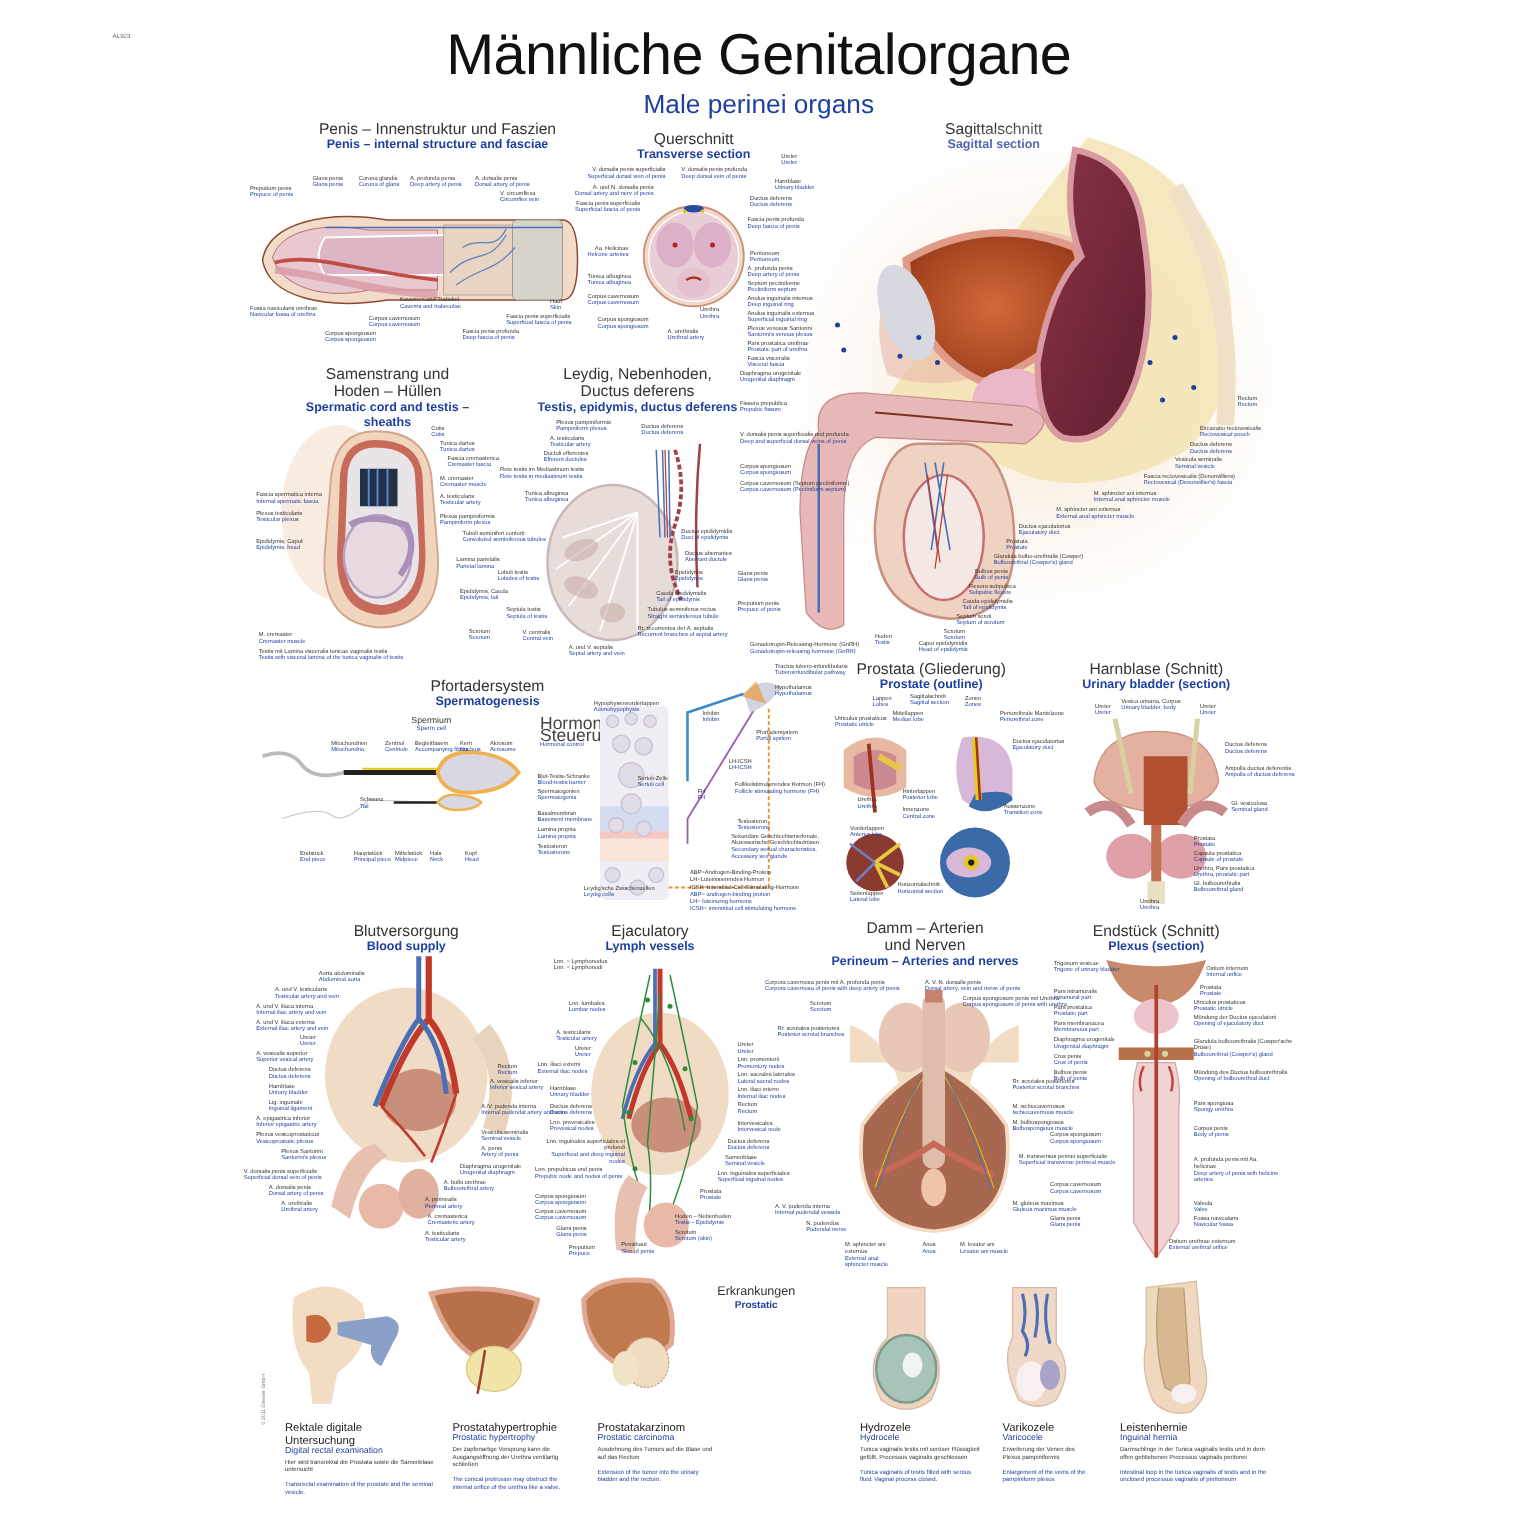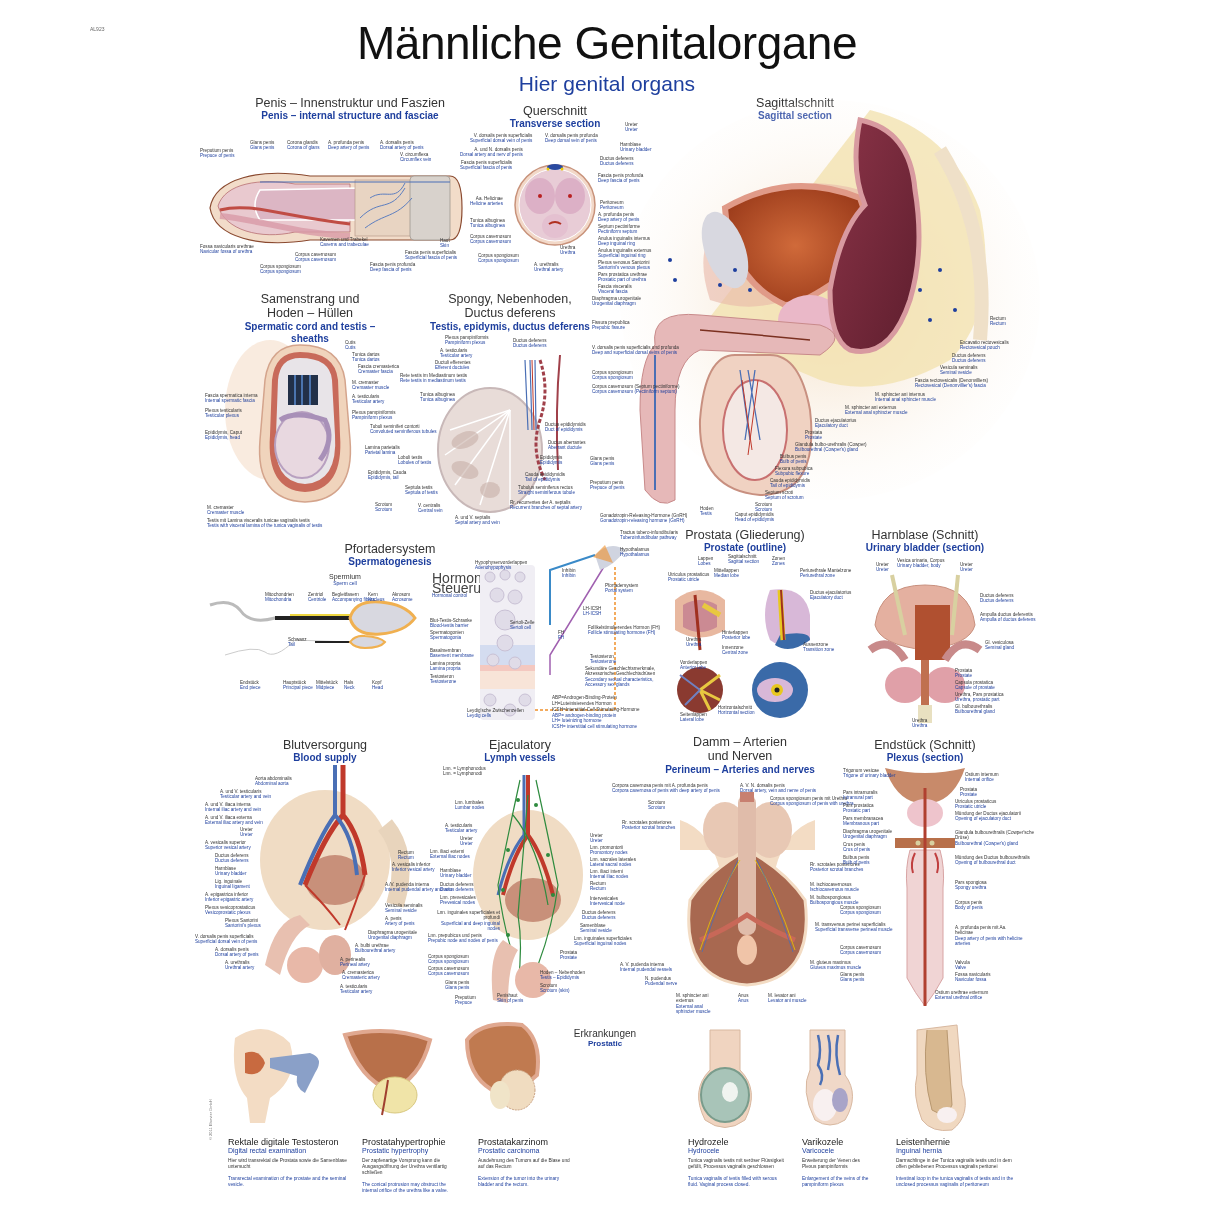--- a/index.html
+++ b/index.html
@@ -21,21 +21,21 @@
   .dis-de { font-size: 4.8px; color: #333; line-height: 6px; margin-top: 4px; }
   .dis-en2 { font-size: 4.8px; color: #1e3f9e; line-height: 6px; margin-top: 6px; }
   .copyright { left: 208px; top: 1140px; font-size: 4px; color: #777; transform: rotate(-90deg); transform-origin: 0 0; }
   svg { position: absolute; overflow: visible; }
 </style>
 </head>
 <body>
 
 <div class="abs code">AL923</div>
 <div class="abs main-title">Männliche Genitalorgane</div>
-<div class="abs main-sub">Hier genital organs</div>
+<div class="abs main-sub">Male perinei organs</div>
 
 <div class="abs sec" style="left:240px; top:96px; width:220px;">
   <div class="sec-de">Penis – Innenstruktur und Faszien</div>
   <div class="sec-en">Penis – internal structure and fasciae</div>
 </div>
 <svg style="left:200px; top:158px;" width="270" height="100" viewBox="0 0 270 100">
   <path d="M10,50 C15,20 60,10 110,18 L250,18 Q262,18 262,50 Q262,82 250,82 L110,82 C60,90 15,80 10,50 Z" fill="#f2dcc9" stroke="#8a4a30" stroke-width="1.2"></path>
   <path d="M18,48 C25,25 60,20 95,26 L150,26 L150,74 L95,74 C60,82 25,72 18,48 Z" fill="#e9c9cf" stroke="#b76e72" stroke-width="0.8"></path>
   <path d="M60,32 L160,30 L160,62 L60,62 Q50,47 60,32 Z" fill="#dcb6c4" stroke="#fff" stroke-width="1.5"></path>
   <path d="M20,52 C50,44 80,58 150,66" stroke="#c04c44" stroke-width="3" fill="none"></path>
@@ -413,21 +413,21 @@
 <div class="abs lbl" style="left:207px; top:505px;">
     <span class="de">M. cremaster</span>
     <span class="en">Cremaster muscle</span>
   </div>
 <div class="abs lbl" style="left:207px; top:518px;">
     <span class="de">Testis mit Lamina visceralis tunicae vaginalis testis</span>
     <span class="en">Testis with visceral lamina of the tunica vaginalis of testis</span>
   </div>
 
 <div class="abs sec" style="left:420px; top:292px; width:180px;">
-  <div class="sec-de" style="padding:0 20px;">Spongy, Nebenhoden, Ductus deferens</div>
+  <div class="sec-de" style="padding:0 20px;">Leydig, Nebenhoden, Ductus deferens</div>
   <div class="sec-en">Testis, epidymis, ductus deferens</div>
 </div>
 <svg style="left:430px; top:350px;" width="140" height="170" viewBox="0 0 140 170">
   <ellipse cx="60" cy="100" rx="52" ry="62" fill="#e8dcd8" stroke="#c8b8b8" stroke-width="2"></ellipse>
   <g stroke="#fff" stroke-width="1.5">
     <line x1="80" y1="60" x2="20" y2="80"></line>
       <line x1="80" y1="60" x2="15" y2="105"></line>
       <line x1="80" y1="60" x2="25" y2="135"></line>
       <line x1="80" y1="60" x2="50" y2="155"></line>
       <line x1="80" y1="60" x2="80" y2="155"></line>
@@ -1296,21 +1296,21 @@
   <ellipse cx="25" cy="75" rx="12" ry="16" fill="#f8f0f0"></ellipse>
   <ellipse cx="40" cy="70" rx="8" ry="12" fill="#a8a4c8"></ellipse>
 </svg>
 <svg style="left:912px; top:1025px;" width="60" height="110" viewBox="0 0 60 110">
   <path d="M5,5 L45,0 L50,60 Q60,90 40,105 Q20,108 10,95 Q0,70 5,50 Z" fill="#f0d8c0" stroke="#d8b8a0"></path>
   <path d="M15,5 Q10,50 20,85 Q35,95 40,80 L35,5" fill="#d8b890" stroke="#b89870" stroke-width="1"></path>
   <ellipse cx="35" cy="90" rx="10" ry="8" fill="#f8f0f0"></ellipse>
 </svg>
 
 <div class="abs" style="left:228px; top:1137px; width:120px;">
-  <div class="dis-title">Rektale digitale Testosteron</div>
+  <div class="dis-title">Rektale digitale Untersuchung</div>
   <div class="dis-en">Digital rectal examination</div>
   <div class="dis-de">Hier wird transrektal die Prostata sowie die Samenblase untersucht</div>
   <div class="dis-en2">Transrectal examination of the prostate and the seminal vesicle.</div>
 </div>
 <div class="abs" style="left:362px; top:1137px; width:100px;">
   <div class="dis-title">Prostatahypertrophie</div>
   <div class="dis-en">Prostatic hypertrophy</div>
   <div class="dis-de">Der zapfenartige Vorsprung kann die Ausgangsöffnung der Urethra ventilartig schließen</div>
   <div class="dis-en2">The conical protrusion may obstruct the internal orifice of the urethra like a valve.</div>
 </div>

